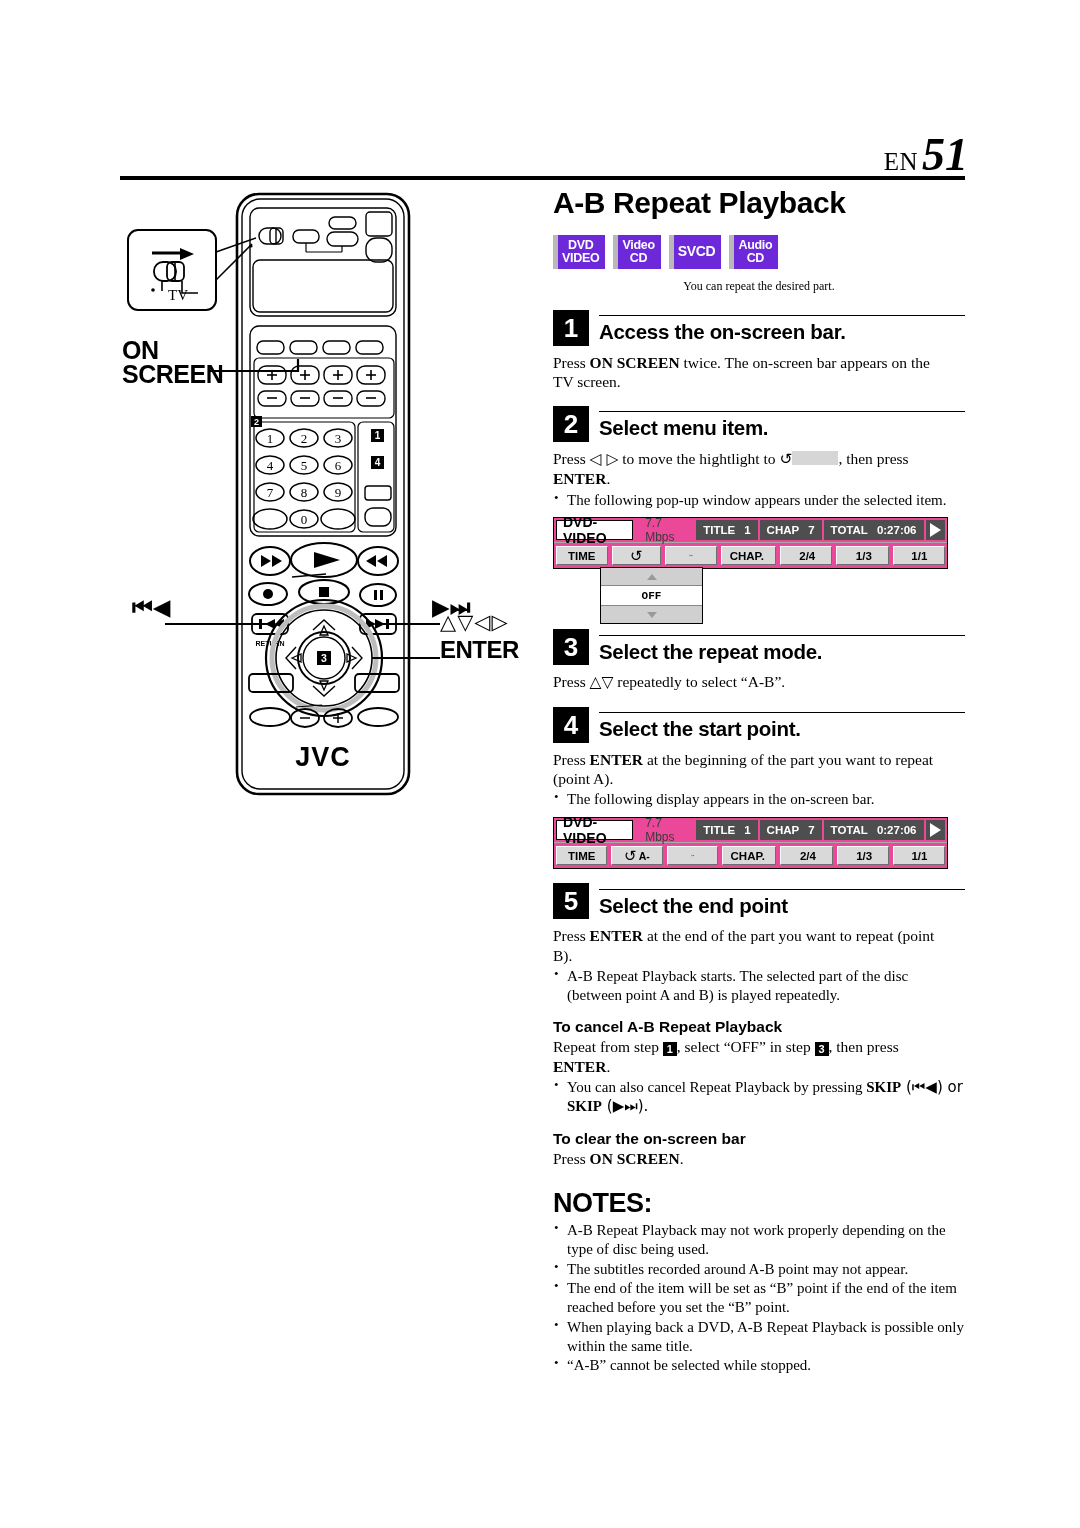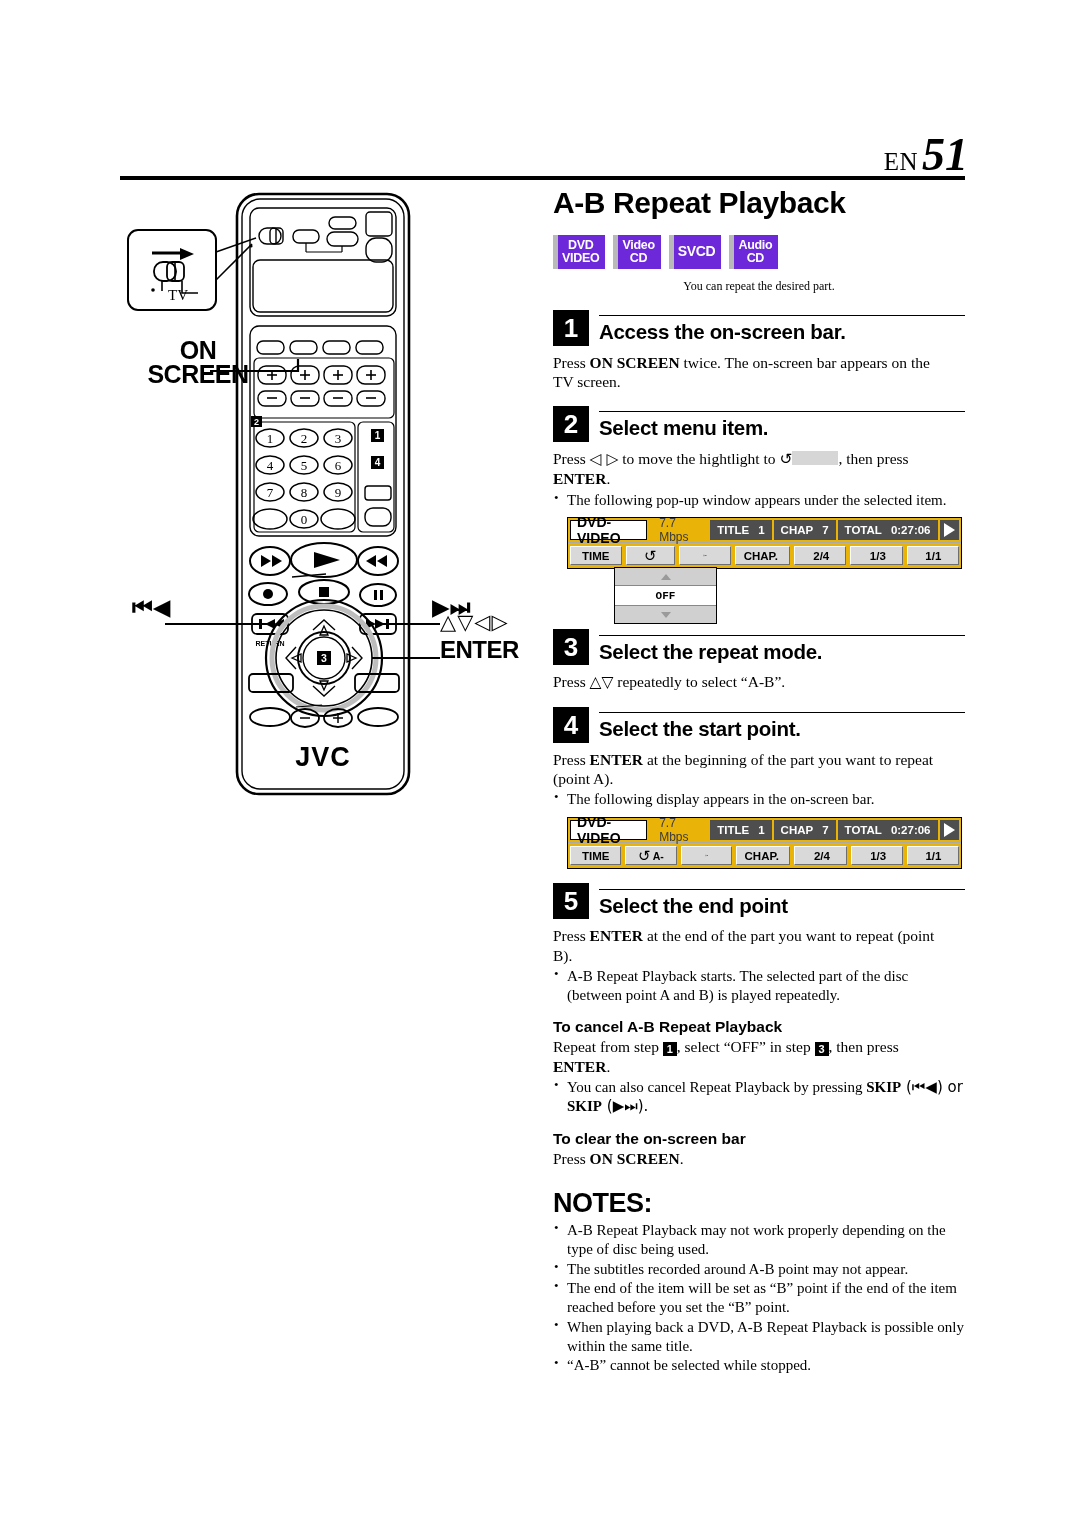--- a/index.html
+++ b/index.html
@@ -84,21 +84,21 @@
   .hl{background:#d6d6d6;display:inline-block;width:46px;height:14px;vertical-align:-1px;}
   .glyph{font-family:"DejaVu Sans", sans-serif;}
   .minibox{
     display:inline-block;background:#000;color:#fff;
     font-family:"Liberation Sans", sans-serif;font-weight:700;
     font-size:11px;width:14px;height:14px;line-height:14px;
     text-align:center;vertical-align:-1px;
   }
 
   
-  .osd{width:393px;border:1px solid #000;background:#eab308;margin-top:8px;position:relative;margin-left:14px;}
+  .osd{width:393px;border:1px solid #000;background:#ec4899;margin-top:8px;position:relative;}
   .osd-row{display:flex;align-items:stretch;height:24px;}
   .osd-row.r2{height:25px;border-top:1px solid #aaa;}
   .cell{
     display:flex;align-items:center;justify-content:center;
     font-family:"Liberation Sans", sans-serif;font-weight:700;font-size:11.5px;
     box-sizing:border-box;
   }
   .cell.raised{background:#d9d9d9;border:1px solid #fff;border-right-color:#6e6e6e;border-bottom-color:#6e6e6e;}
   .cell.dark{background:#4e4e4e;color:#fff;}
   .discname{background:#fff;color:#000;border:1px solid #000;margin:2px;padding:0 6px;font-size:14px;}
@@ -118,21 +118,21 @@
   .tri-u:after{content:"";border-bottom:6px solid transparent;border-left:5px solid transparent;border-right:5px solid transparent;
     border-bottom-color:#9a9a9a;display:block;}
   .tri-d:after{content:"";border-top:6px solid #9a9a9a;border-left:5px solid transparent;border-right:5px solid transparent;display:block;}
 
   
   .illus{position:absolute;left:110px;top:186px;width:430px;height:650px;}
   .lbl{
     position:absolute;font-family:"Liberation Sans", sans-serif;
     font-weight:700;color:#000;white-space:nowrap;
   }
-  .lbl-onscreen{left:12px;top:152px;font-size:25px;line-height:.96;text-align:center;width:152px;letter-spacing:-.5px;}
+  .lbl-onscreen{left:12px;top:152px;font-size:25px;line-height:.96;text-align:left;width:152px;letter-spacing:-.5px;}
   .lbl-enter{left:330px;top:450px;font-size:24px;letter-spacing:-.5px;}
   .lbl-arrows{left:330px;top:424px;font-size:21px;font-family:"DejaVu Sans",sans-serif;font-weight:400;letter-spacing:1px;}
   .lbl-skipl{left:22px;top:408px;font-size:23px;font-family:"DejaVu Sans",sans-serif;}
   .lbl-skipr{left:322px;top:408px;font-size:23px;font-family:"DejaVu Sans",sans-serif;}
 </style>
 </head>
 <body>
 
 <div class="page">
 

